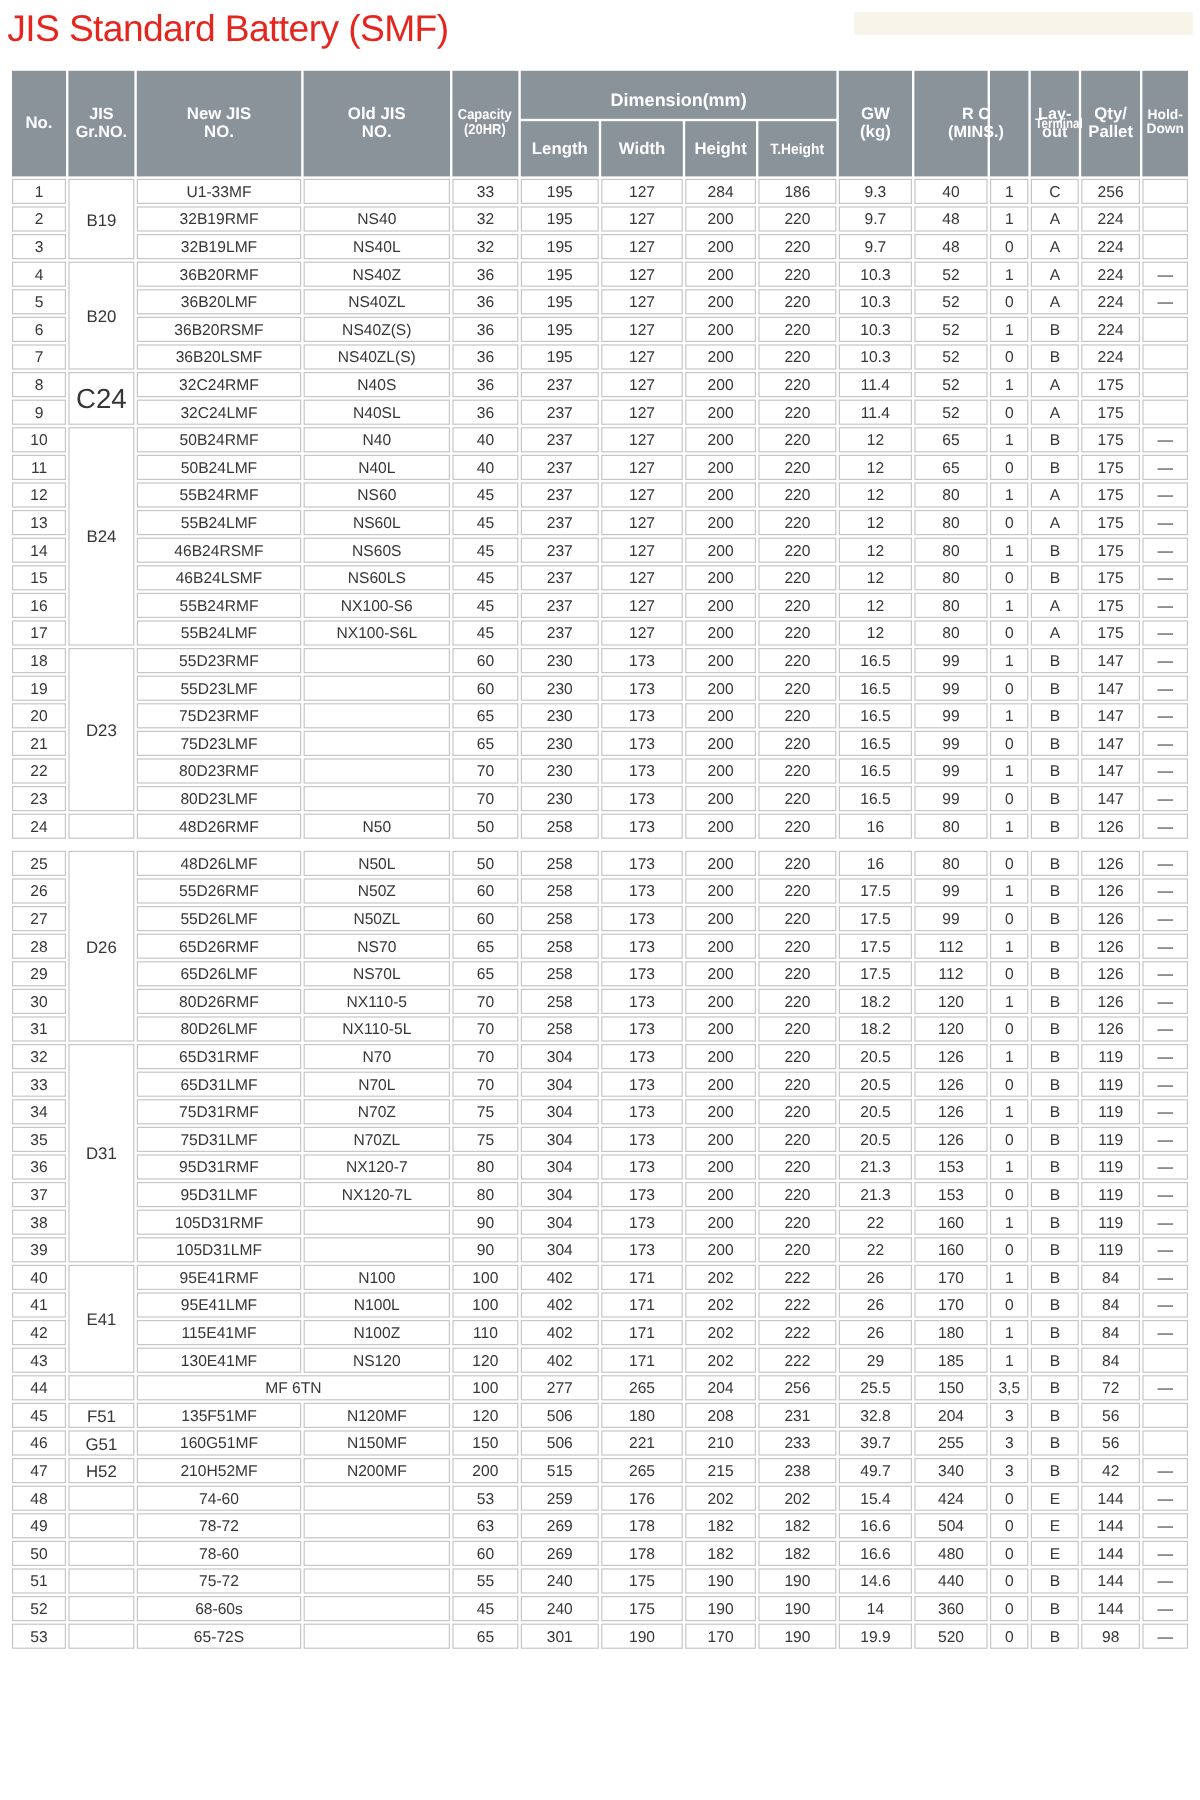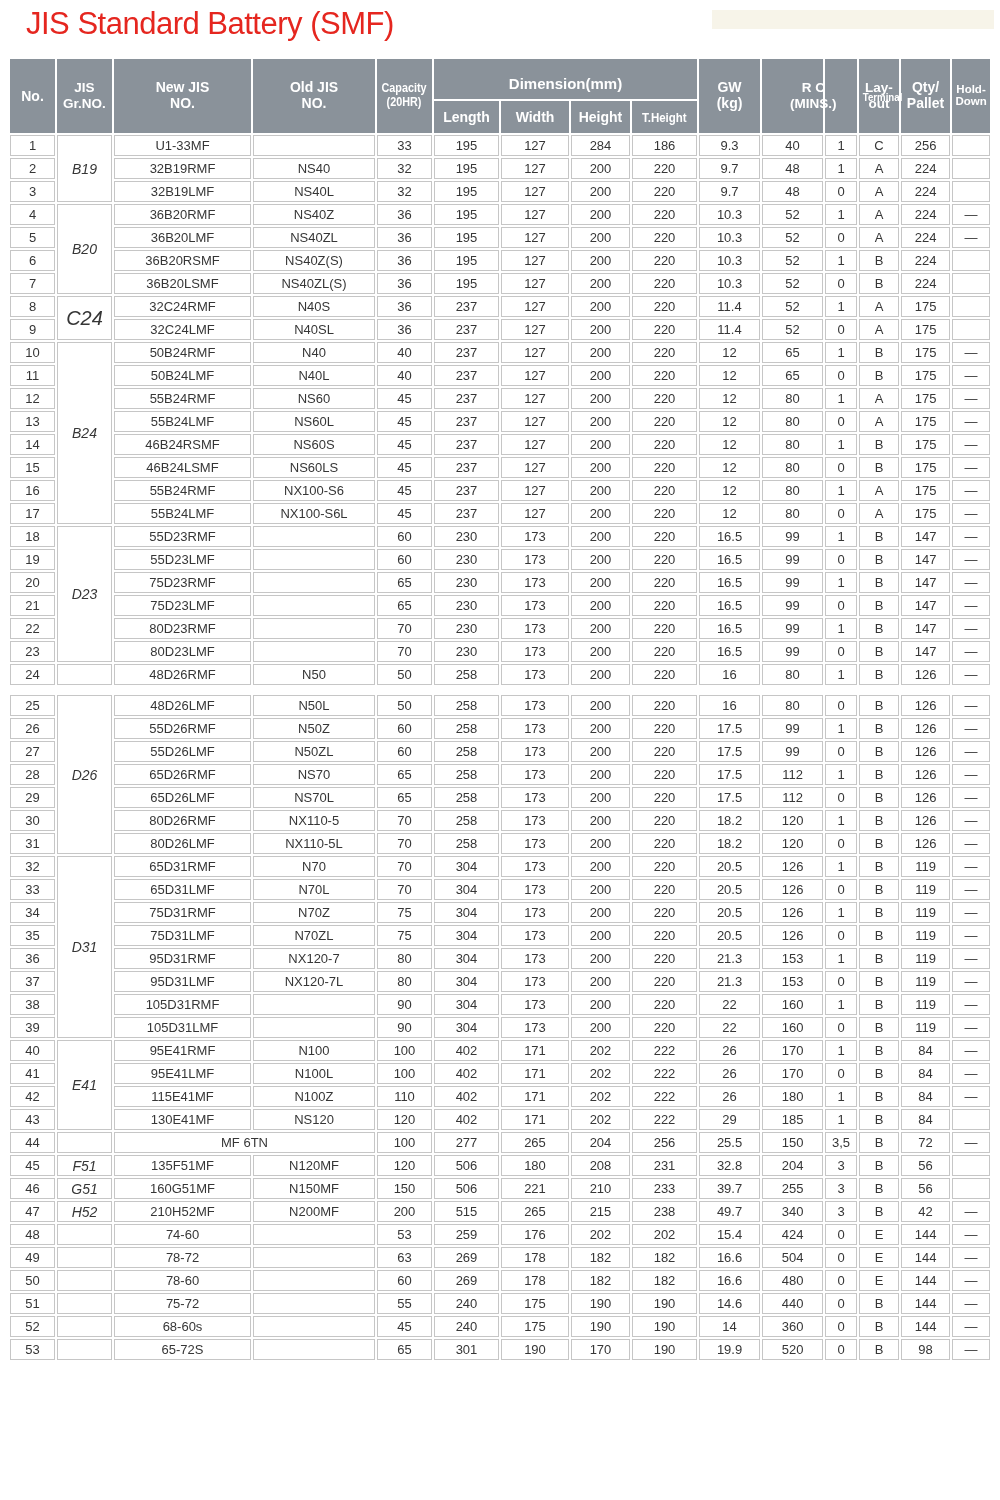--- a/index.html
+++ b/index.html
@@ -6,56 +6,56 @@
   body{
     width:1000px;height:1500px;position:relative;
     font-family:"Liberation Sans", sans-serif;
     -webkit-font-smoothing:antialiased;
   }
   .watermark-band{
     position:absolute;left:712px;top:10px;width:282px;height:19px;
     background:#f6f3e7;opacity:.9;
   }
   .page-title{
-    position:absolute;left:26px;top:6px;margin:0;
+    position:absolute;left:6px;top:6px;margin:0;
     font-size:31px;font-weight:400;letter-spacing:-0.5px;
     color:#e5261f;white-space:nowrap;
   }
   table.spec{
     position:absolute;left:8px;top:57px;
     border-collapse:separate;border-spacing:2px;
     table-layout:fixed;width:984px;
   }
   th{
     background:#8a929a;color:#ffffff;font-weight:bold;
     text-align:center;vertical-align:middle;padding:0;
   }
   th span{display:inline-block;white-space:pre-line;line-height:1.12;}
   tr.hrow1 th{height:40px;}
-  tr.hrow2 th{height:32px;margin-left:36px;}
+  tr.hrow2 th{height:46px;margin-left:36px;}
   .hs-default{font-size:14px;}
   .hs-jis{font-size:13.5px;}
   .hs-dim{font-size:15px;margin-top:10px;}
   .hs-cap{font-size:12px;transform:scaleX(.9);}
   .hs-gw{font-size:14px;}
   .hs-rc{font-size:13.5px;margin-left:28px;}
   .hs-lay{font-size:13.5px;margin-left:40px;}
   .hs-ter{font-size:11.5px;transform:scaleX(.84);}
   .hs-qty{font-size:14px;}
   .hs-hold{font-size:11.5px;}
   .hs-sub{font-size:14px;}
   .hs-th{font-size:12.5px;transform:scaleX(.92);}
   td{
     background:#ffffff;border:1px solid #c6c6c6;
     text-align:center;vertical-align:middle;
     color:#363636;font-size:13px;height:19px;
     padding:0 1px;overflow:hidden;white-space:nowrap;
   }
-  td.group{font-size:14px;font-style:italic;}
-  td.group.big{font-size:20px;}
+  td.group{font-size:14px;}
+  td.group.big{font-size:23px;}
   tr.spacer td{border:none;background:transparent;height:6px;padding:0;}
 </style>
 </head>
 <body>
 
 <div class="watermark-band"></div>
 
 <h1 class="page-title">JIS Standard Battery (SMF)</h1>
 
 <table class="spec">

